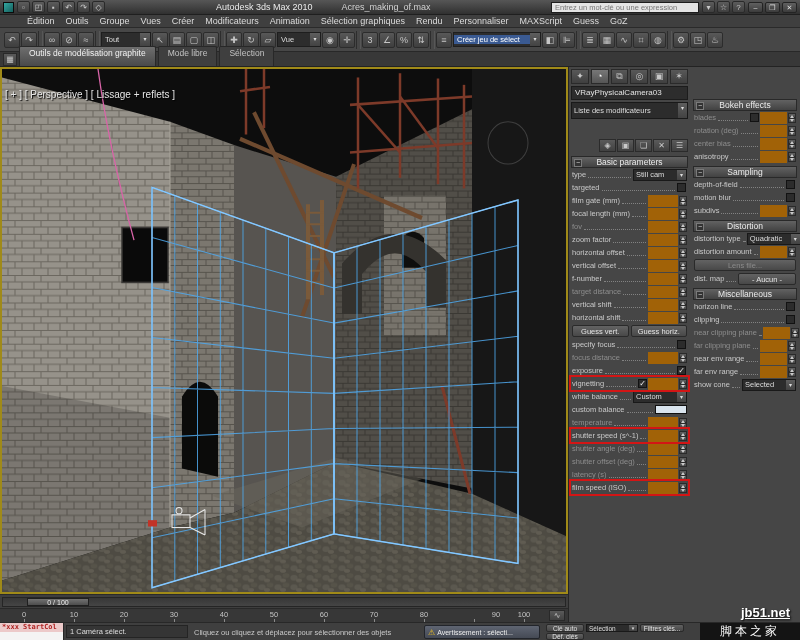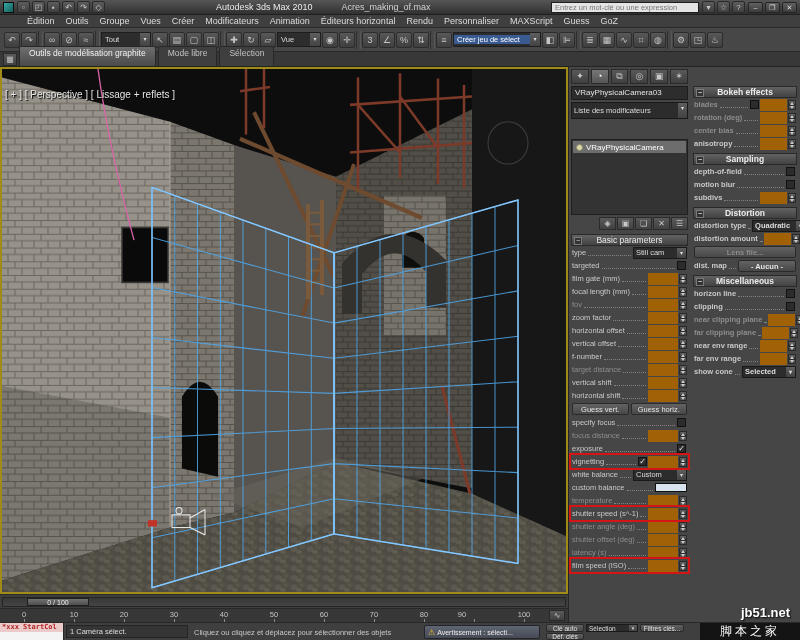--- a/index.html
+++ b/index.html
@@ -40,21 +40,21 @@
   
   .main{display:flex;height:555px;}
   .vcol{width:568px;display:flex;flex-direction:column;}
   .viewport{height:527px;position:relative;background:#0e0e0e;border:2px solid #a08a18;}
   .viewport svg.scene{width:100%;height:100%;display:block;}
   .vplabel{position:absolute;left:3px;top:20px;font-size:10px;color:#e6e6e6;z-index:5;text-shadow:1px 1px 1px #000;}
 
   
   .cmdpanel{width:232px;height:555px;background:#464646;display:flex;border-left:1px solid #262626;}
   .cp-left{width:122px;padding:2px;display:flex;flex-direction:column;}
-  .cp-right{width:110px;padding:3px 3px;font-weight:bold;}
+  .cp-right{width:110px;padding:16px 3px;}
   .cptabs{display:flex;gap:2px;height:15px;margin-bottom:2px;}
   .cpt{flex:1;text-align:center;background:linear-gradient(#585858,#3f3f3f);border:1px solid #2a2a2a;font-size:9px;line-height:12px;color:#c8c8c8;}
   .cpt.active{background:linear-gradient(#777,#555);color:#fff;}
   .objname{height:14px;background:#2d2d2d;border:1px solid #1c1c1c;color:#e2e2e2;font-size:8px;line-height:12px;padding:0 3px;margin-bottom:2px;white-space:nowrap;overflow:hidden;}
   .dd{display:flex;height:12px;background:#2c2c2c;border:1px solid #191919;color:#dcdcdc;font-size:7.5px;align-items:center;min-width:54px;overflow:hidden;}
   .dd .ddt{padding:0 2px;flex:1;white-space:nowrap;overflow:hidden;}
   .dd .dda{width:9px;height:100%;background:linear-gradient(#5e5e5e,#424242);text-align:center;font-size:6px;line-height:10px;flex:none;}
   .modlist{height:17px;margin-bottom:20px;}
   .stack{height:76px;background:#333;border:1px solid #1f1f1f;padding:1px;margin-bottom:2px;}
   .stackitem{height:12px;background:#6d6d6d;color:#fff;font-size:8px;line-height:11px;padding-left:3px;display:flex;align-items:center;gap:3px;white-space:nowrap;overflow:hidden;}
@@ -108,21 +108,21 @@
   .warnic{color:#f2c21f;font-size:8px;}
   .sb-btn{position:absolute;background:linear-gradient(#616161,#474747);border:1px solid #2a2a2a;border-radius:2px;color:#e2e2e2;font-size:6.5px;text-align:center;overflow:hidden;white-space:nowrap;}
   .autokey{left:546px;top:1px;width:38px;height:8px;line-height:7px;}
   .setkeys{left:546px;top:10px;width:38px;height:7px;line-height:6px;}
   .sb-dd{position:absolute;left:586px;top:1px;width:52px;height:8px;background:#2c2c2c;border:1px solid #191919;display:flex;align-items:center;font-size:6.5px;color:#ddd;overflow:hidden;}
   .sb-dd .ddt{flex:1;padding-left:2px;white-space:nowrap;overflow:hidden;}
   .sb-dd .dda{width:8px;height:100%;background:linear-gradient(#5e5e5e,#424242);text-align:center;font-size:5px;line-height:7px;}
   .keyfilters{left:640px;top:1px;width:44px;height:8px;line-height:7px;}
 
   
-  .wm1{position:absolute;right:10px;bottom:20px;color:#fff;font-size:13px;font-weight:bold;z-index:10;text-shadow:1px 1px 2px #000;}
+  .wm1{position:absolute;right:10px;bottom:20px;color:#fff;font-size:13px;font-weight:bold;z-index:10;text-shadow:1px 1px 2px #000;text-decoration:underline;}
   .wm2{position:absolute;right:0;bottom:0;width:100px;height:17px;background:#141414;color:#fff;font-size:12px;line-height:17px;text-align:center;letter-spacing:3px;z-index:10;white-space:nowrap;overflow:hidden;}
 </style>
 </head>
 <body>
 
 <div id="app">
 
   <div class="titlebar">
     <span class="logo"></span>
     <span id="tbicons" style="display:flex;gap:2px;">
@@ -150,21 +150,21 @@
   </div>
 
   <div class="menubar">
       <span class="menu-item">Édition</span>
       <span class="menu-item">Outils</span>
       <span class="menu-item">Groupe</span>
       <span class="menu-item">Vues</span>
       <span class="menu-item">Créer</span>
       <span class="menu-item">Modificateurs</span>
       <span class="menu-item">Animation</span>
-      <span class="menu-item">Éditeurs horizontal</span>
+      <span class="menu-item">Sélection graphiques</span>
       <span class="menu-item">Rendu</span>
       <span class="menu-item">Personnaliser</span>
       <span class="menu-item">MAXScript</span>
       <span class="menu-item">Guess</span>
       <span class="menu-item">GoZ</span>
     </div>
 
   <div class="toolbar">
       <span class="t-ic">↶</span>
       <span class="t-ic">↷</span>
@@ -323,21 +323,21 @@
           <span class="tick" style="left: 224px;">40</span>
           <span class="tickline" style="left: 224px;"></span>
           <span class="tick" style="left: 274px;">50</span>
           <span class="tickline" style="left: 274px;"></span>
           <span class="tick" style="left: 324px; text-align: center;">60</span>
           <span class="tickline" style="left: 324px;"></span>
           <span class="tick" style="left: 374px;">70</span>
           <span class="tickline" style="left: 374px;"></span>
           <span class="tick" style="left: 424px;">80</span>
           <span class="tickline" style="left: 424px;"></span>
-          <span class="tick" style="left: 462px;">90</span>
+          <span class="tick" style="left: 496px;">90</span>
           <span class="tickline" style="left: 474px;"></span>
           <span class="tick" style="left: 524px;">100</span>
           <span class="tickline" style="left: 524px;"></span>
         </div>
     </div>
 
     <div class="cmdpanel">
       <div class="cp-left">
         <div class="cptabs">
             <span class="cpt">✦</span>
@@ -345,26 +345,20 @@
             <span class="cpt">⧉</span>
             <span class="cpt">◎</span>
             <span class="cpt">▣</span>
             <span class="cpt">✶</span>
           </div>
         <div class="objname">VRayPhysicalCamera03</div>
         <div class="dd modlist">
           <span class="ddt">Liste des modificateurs</span>
           <span class="dda">▾</span>
         </div>
-        <div class="stack">
-            <div class="stackitem">
-              <span class="bulb"></span>
-              <span>VRayPhysicalCamera</span>
-            </div>
-          </div>
         <div class="stacktools">
             <span class="st-ic">◈</span>
             <span class="st-ic">▣</span>
             <span class="st-ic">❏</span>
             <span class="st-ic">✕</span>
             <span class="st-ic">☰</span>
           </div>
         <div id="cpl-rollouts">
             <div class="rollout">
               <div class="rhead"><span class="mark">−</span><span>Basic parameters</span></div>

